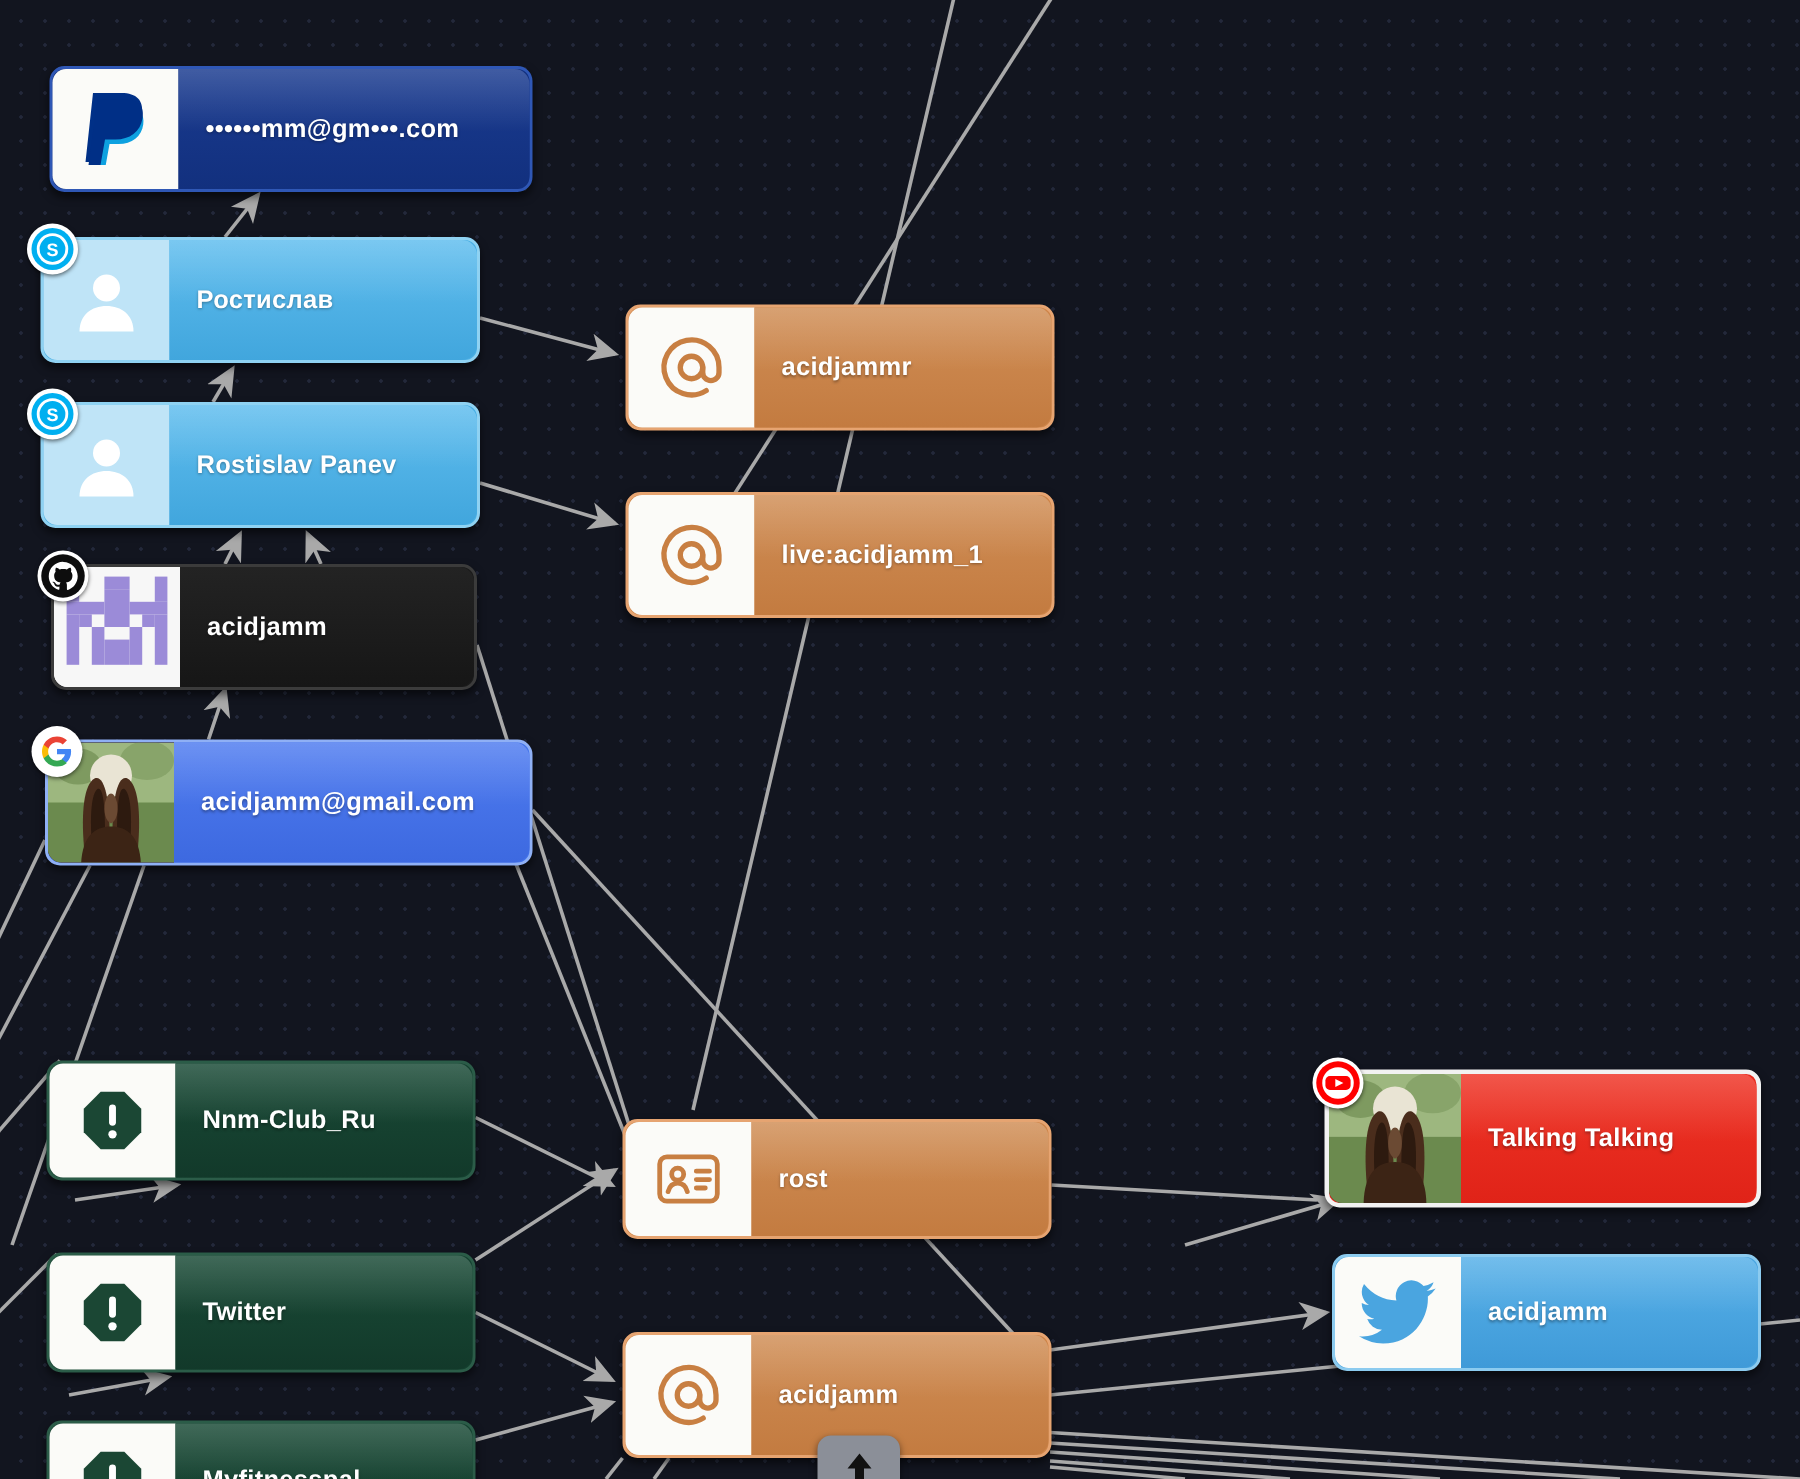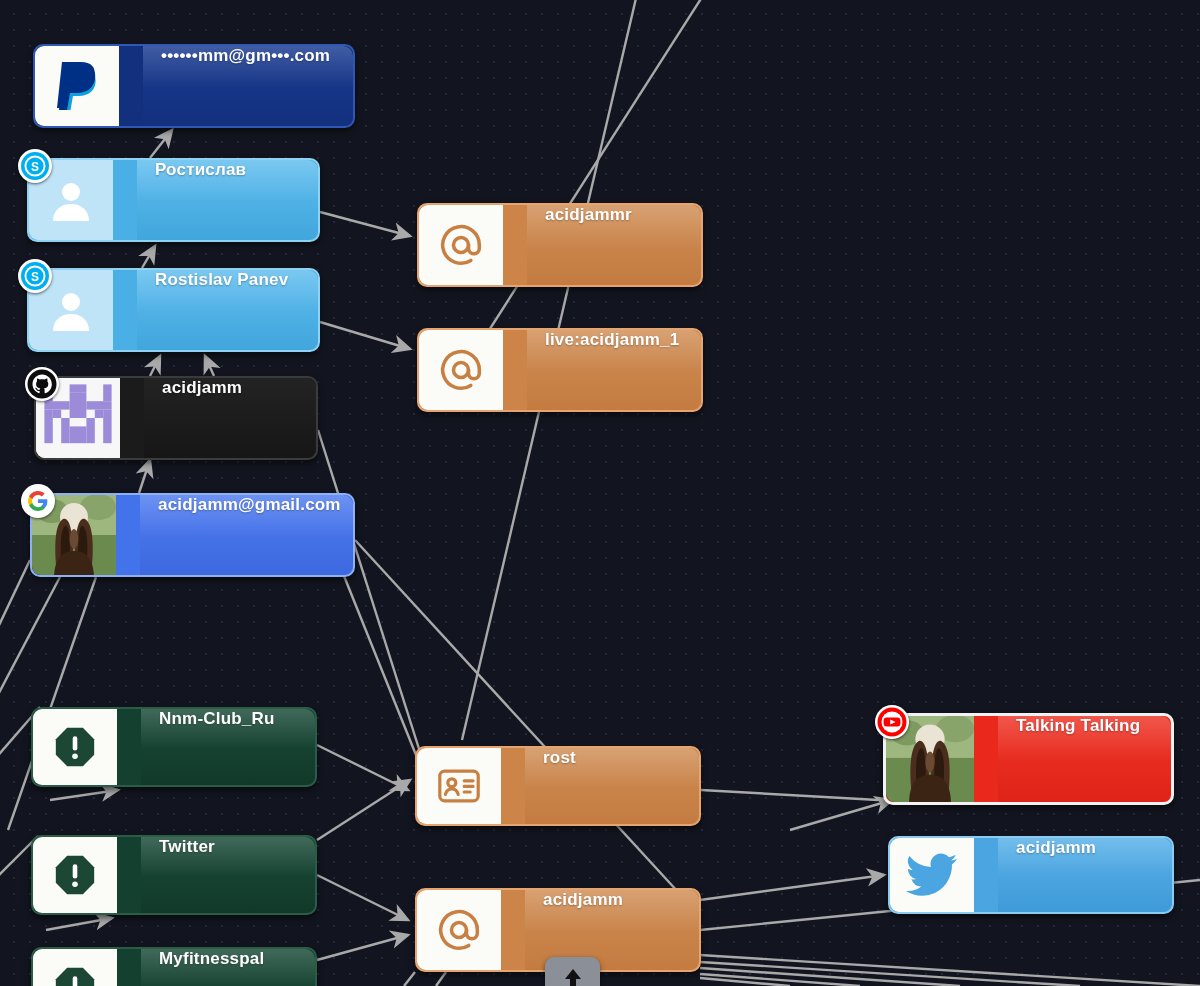--- a/index.html
+++ b/index.html
@@ -20,26 +20,25 @@
 
   
   .node{
     position:absolute;display:flex;align-items:stretch;
     border-radius:10px;
     box-sizing:border-box;
     box-shadow:0 3px 6px rgba(0,0,0,.55);
     overflow:visible;
   }
   .node .body{
-    flex:1;display:flex;
+    flex:1;display:flex;align-items:center;
     border-top-right-radius:10px;border-bottom-right-radius:10px;
     padding-left:18px;
     position:relative;
     box-sizing:border-box;
-    margin-left:24px;
   }
   .node .label{
     font-size:17px;font-weight:bold;color:#fff;
     letter-spacing:.2px;white-space:nowrap;
     text-shadow:0 1px 2px rgba(0,0,0,.35);
   }
   .node .ico{
     width:84px;flex:0 0 84px;background:#fbfbf8;
     display:flex;align-items:center;justify-content:center;
     border-top-left-radius:9px;border-bottom-left-radius:9px;

